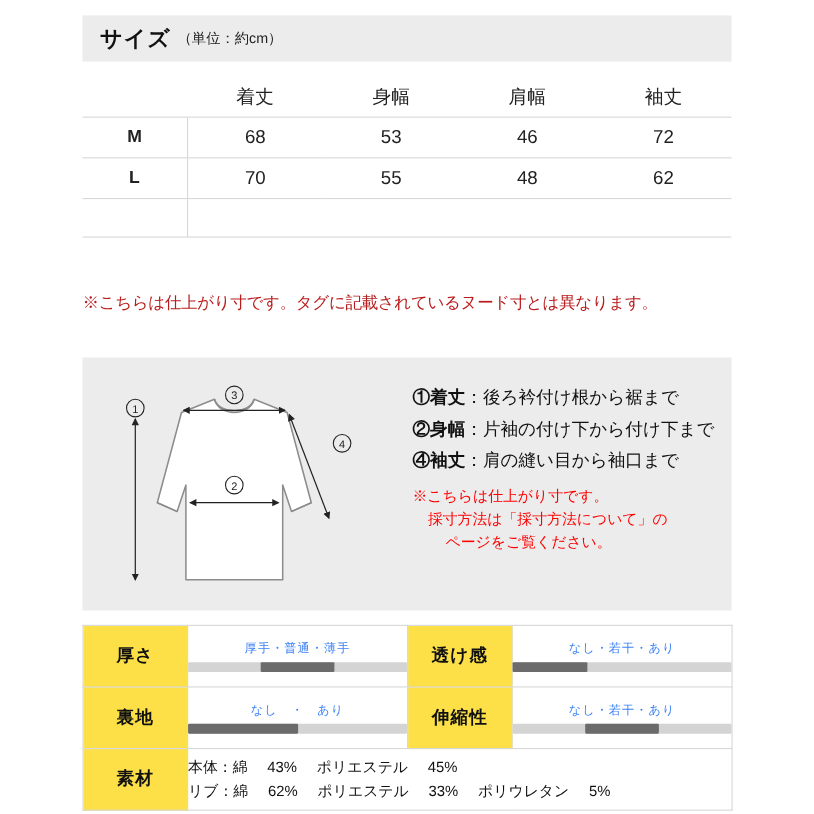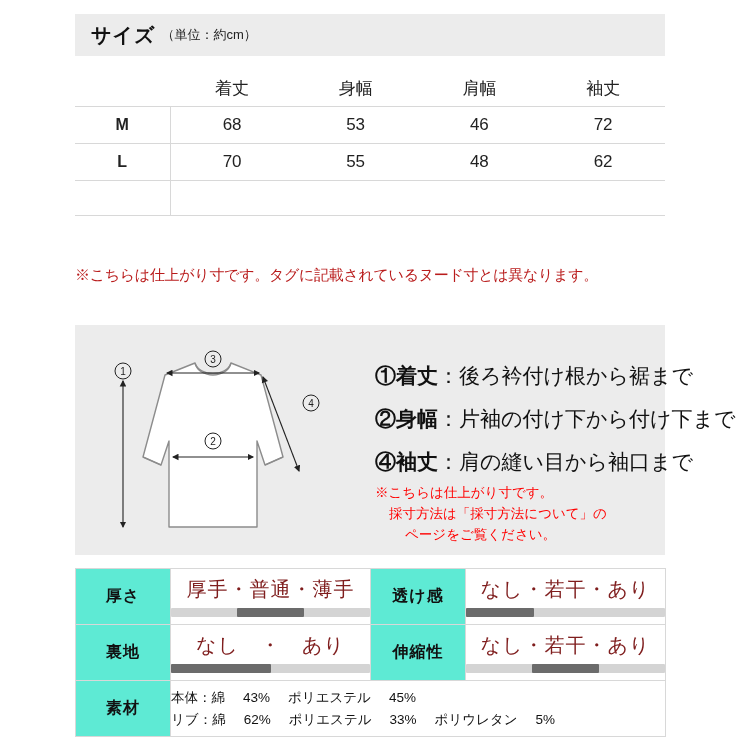--- a/index.html
+++ b/index.html
@@ -112,26 +112,25 @@
     width: 260px;
     height: 210px;
   }
   .measure-list {
     position: absolute;
     left: 300px;
     top: 22px;
     width: 285px;
   }
   .measure-item {
-    font-size: 21px;
+    font-size: 16px;
     color: #111;
     line-height: 29px;
     white-space: nowrap;
     font-weight: bold;
-    margin-top: 14px;
   }
   .measure-item .desc {
     font-weight: normal;
   }
   .measure-note {
     margin-top: 6px;
     color: #ff0000;
     font-size: 13.5px;
     line-height: 21px;
     text-align: left;
@@ -148,35 +147,35 @@
     width: 590px;
     border-collapse: collapse;
     table-layout: fixed;
   }
   .spec-table td {
     border: 1px solid #d8d8d8;
     padding: 0;
     vertical-align: middle;
   }
   .spec-label {
-    background: #5eead4;
+    background: #fde047;
     width: 95px;
     text-align: center;
     font-weight: bold;
     font-size: 16px;
     color: #111;
     height: 55px;
     letter-spacing: 1px;
   }
   .spec-value {
     padding: 6px 10px 8px 10px;
   }
   .scale-text {
-    font-size: 20px;
-    color: #7f1d1d;
+    font-size: 11px;
+    color: #3b82f6;
     text-align: center;
     white-space: nowrap;
     letter-spacing: 1px;
     margin-bottom: 5px;
   }
   .scale-bar {
     position: relative;
     height: 9px;
     background: #d4d4d4;
     border-radius: 1px;

